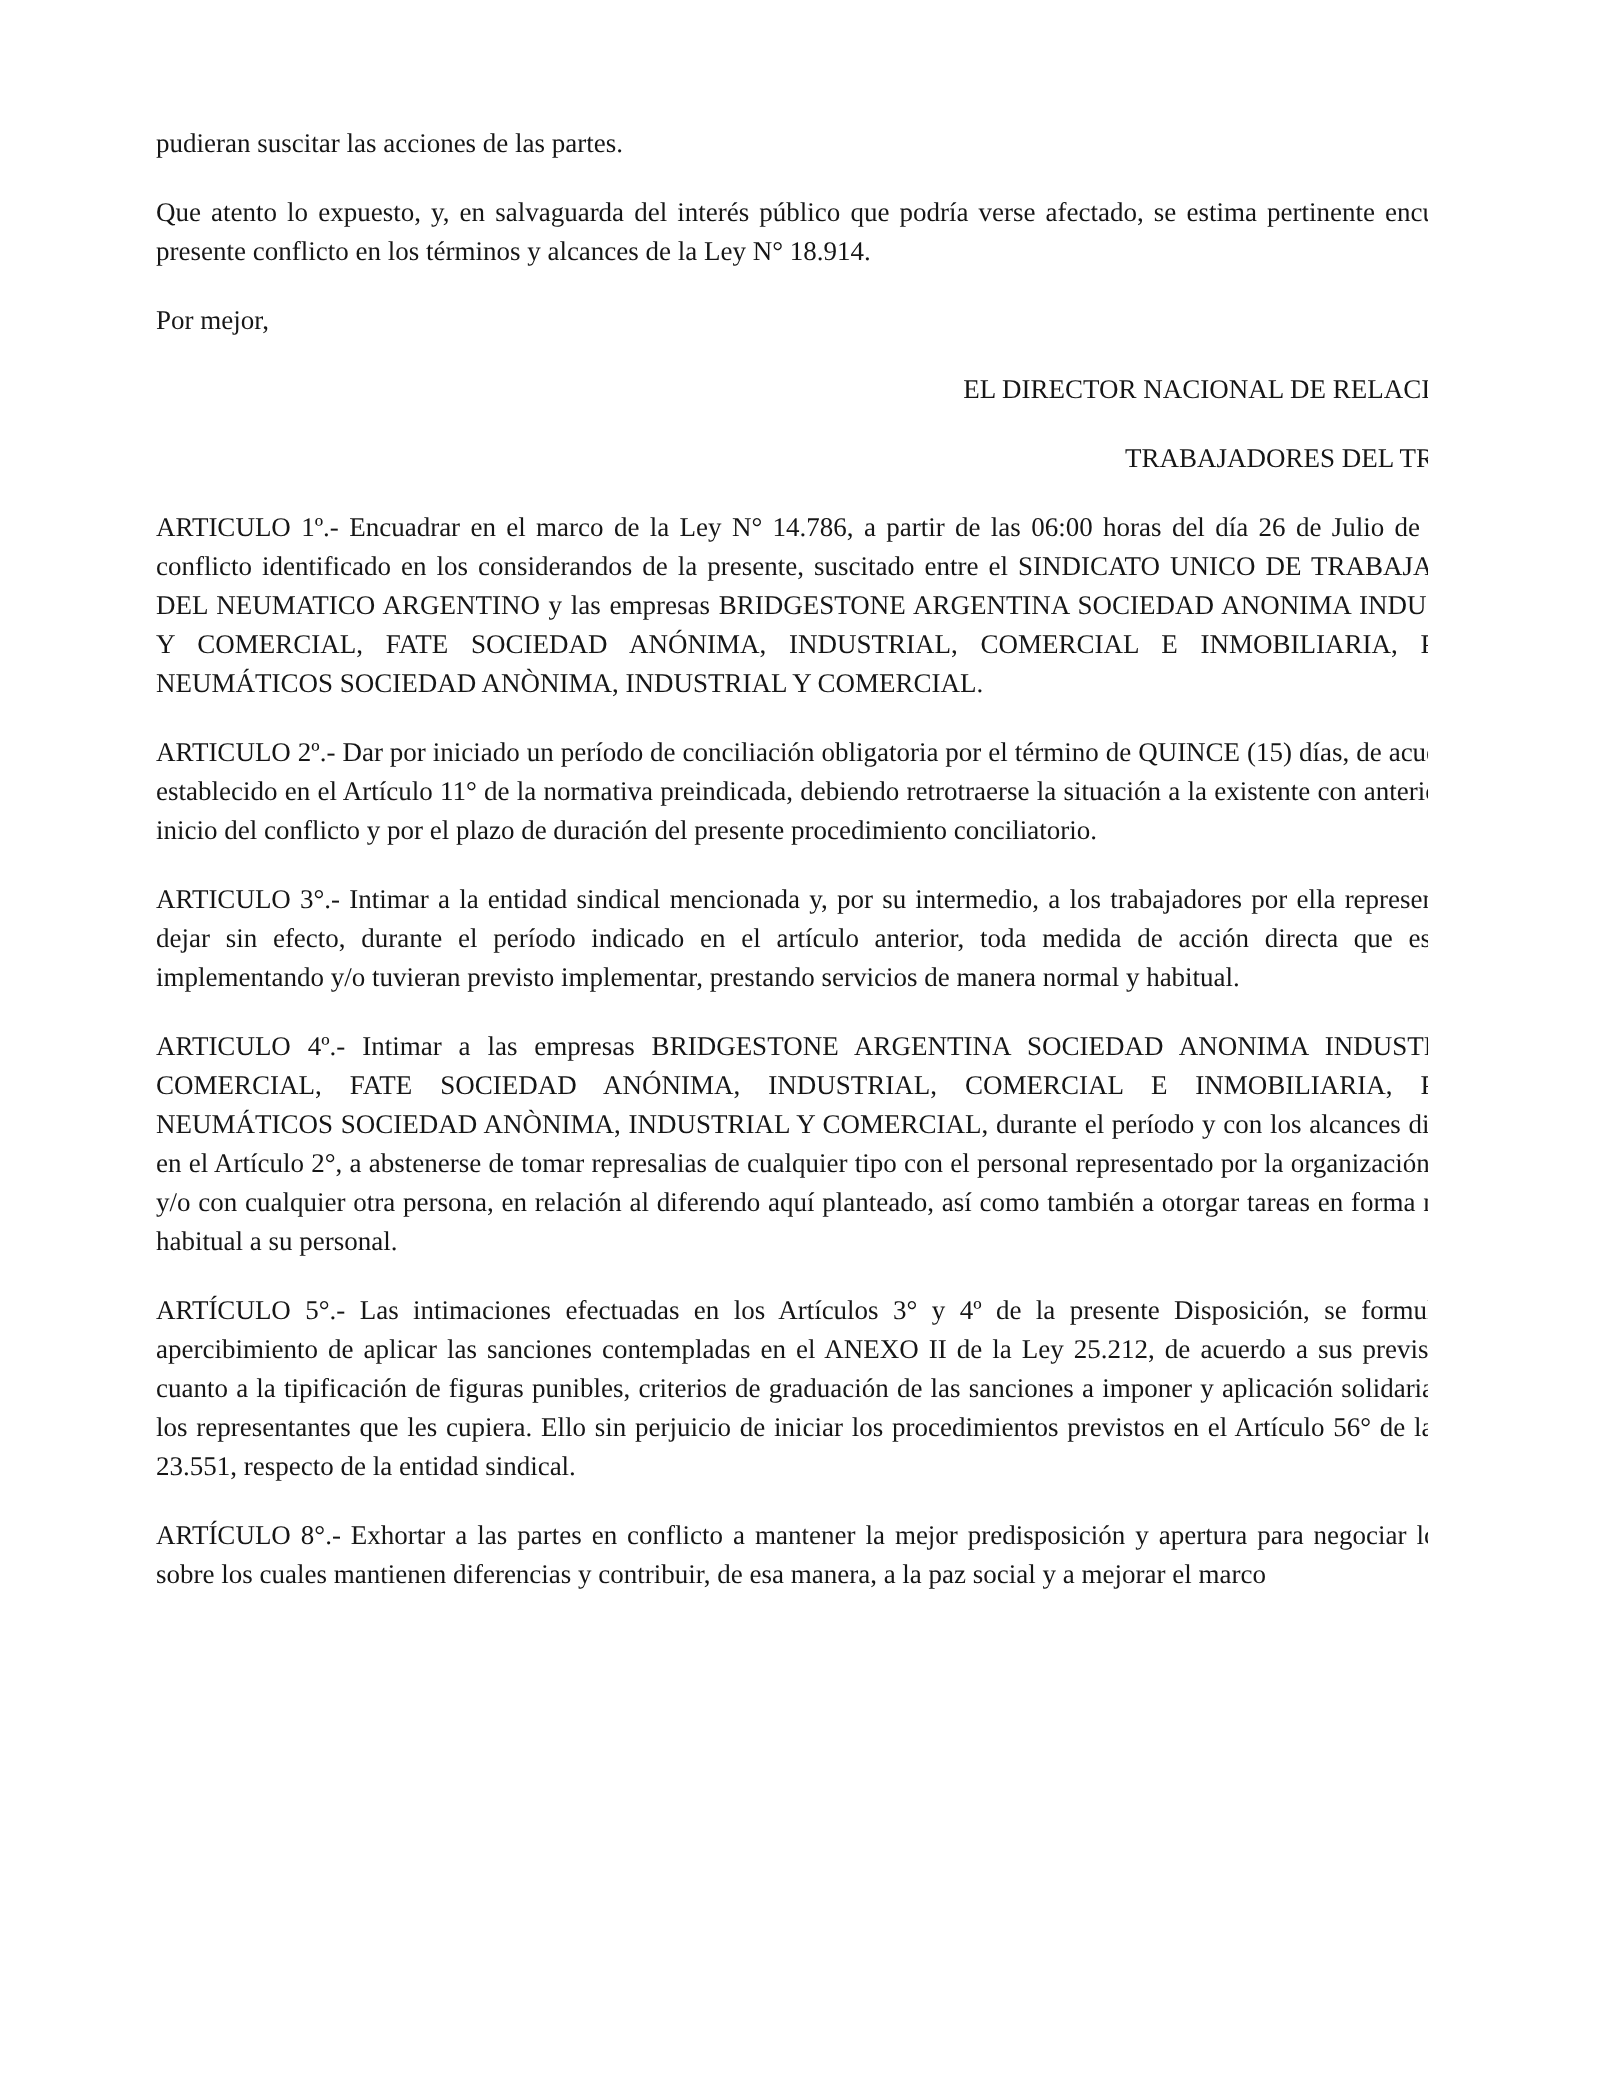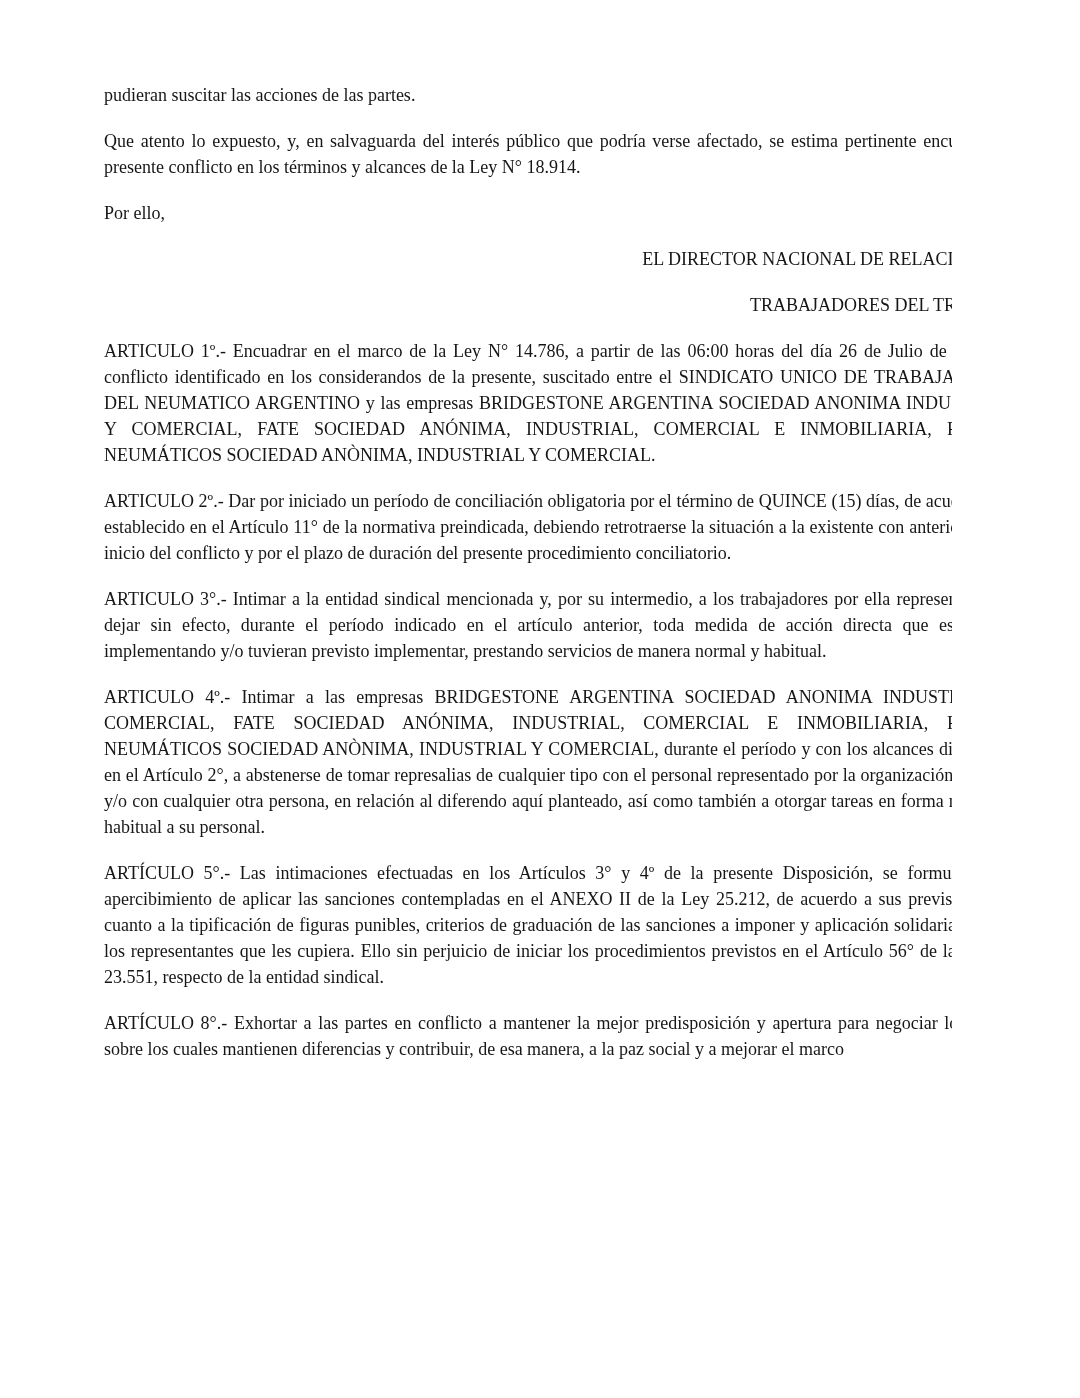--- a/index.html
+++ b/index.html
@@ -34,21 +34,21 @@
     text-align: right;
   }
 </style>
 </head>
 <body>
 
 <div class="page">
   <div class="content">
     <p class="para">pudieran suscitar las acciones de las partes.</p>
     <p class="para">Que atento lo expuesto, y, en salvaguarda del interés público que podría verse afectado, se estima pertinente encuadrar el presente conflicto en los términos y alcances de la Ley N° 18.914.</p>
-    <p class="para">Por ello,</p>
+    <p class="para">Por mejor,</p>
     <p class="heading">EL DIRECTOR NACIONAL DE RELACIONES y</p>
     <p class="heading">TRABAJADORES DEL TRABAJO</p>
     <p class="para">ARTICULO 1º.- Encuadrar en el marco de la Ley N° 14.786, a partir de las 06:00 horas del día 26 de Julio de 2023,  el conflicto identificado en los considerandos de la presente, suscitado entre el SINDICATO UNICO DE TRABAJADORES DEL NEUMATICO ARGENTINO y las empresas BRIDGESTONE ARGENTINA SOCIEDAD ANONIMA INDUSTRIAL Y COMERCIAL, FATE SOCIEDAD ANÓNIMA, INDUSTRIAL, COMERCIAL E INMOBILIARIA, PIRELLI NEUMÁTICOS SOCIEDAD ANÒNIMA, INDUSTRIAL Y COMERCIAL.</p>
     <p class="para">ARTICULO 2º.- Dar por iniciado un período de conciliación obligatoria por el término de QUINCE (15) días, de acuerdo a lo establecido en el Artículo 11° de la normativa preindicada, debiendo retrotraerse la situación a la existente con anterioridad al inicio del conflicto y por el plazo de duración del presente procedimiento conciliatorio.</p>
     <p class="para">ARTICULO 3°.- Intimar a la entidad sindical mencionada y, por su intermedio, a los trabajadores por ella representados, a dejar sin efecto, durante el período indicado en el artículo anterior, toda medida de acción directa que estuviesen implementando y/o tuvieran previsto implementar, prestando servicios de manera normal y habitual.</p>
     <p class="para">ARTICULO 4º.- Intimar a las empresas BRIDGESTONE ARGENTINA SOCIEDAD ANONIMA INDUSTRIAL Y COMERCIAL, FATE SOCIEDAD ANÓNIMA, INDUSTRIAL, COMERCIAL E INMOBILIARIA, PIRELLI NEUMÁTICOS SOCIEDAD ANÒNIMA, INDUSTRIAL Y COMERCIAL,  durante el período y con los alcances dispuestos en el Artículo 2°, a abstenerse de tomar represalias de cualquier tipo con el personal representado por la organización sindical y/o con cualquier otra persona, en relación al diferendo aquí planteado, así como también a otorgar tareas en forma normal y habitual a su personal.</p>
     <p class="para">ARTÍCULO 5°.- Las intimaciones efectuadas en los Artículos 3° y 4º de la presente Disposición, se formulan bajo apercibimiento de aplicar las sanciones contempladas en el ANEXO II de la Ley 25.212, de acuerdo a sus previsiones en cuanto a la tipificación de figuras punibles, criterios de graduación de las sanciones a imponer y aplicación solidaria a todos los representantes que les cupiera. Ello sin perjuicio de iniciar los procedimientos previstos en el Artículo 56° de la Ley Nº 23.551, respecto de la entidad sindical.</p>
     <p class="para">ARTÍCULO 8°.- Exhortar a las partes en conflicto a mantener la mejor predisposición y apertura para negociar los temas sobre los cuales mantienen diferencias y contribuir, de esa manera, a la paz social y a mejorar el marco</p>
   </div>
 </div>

